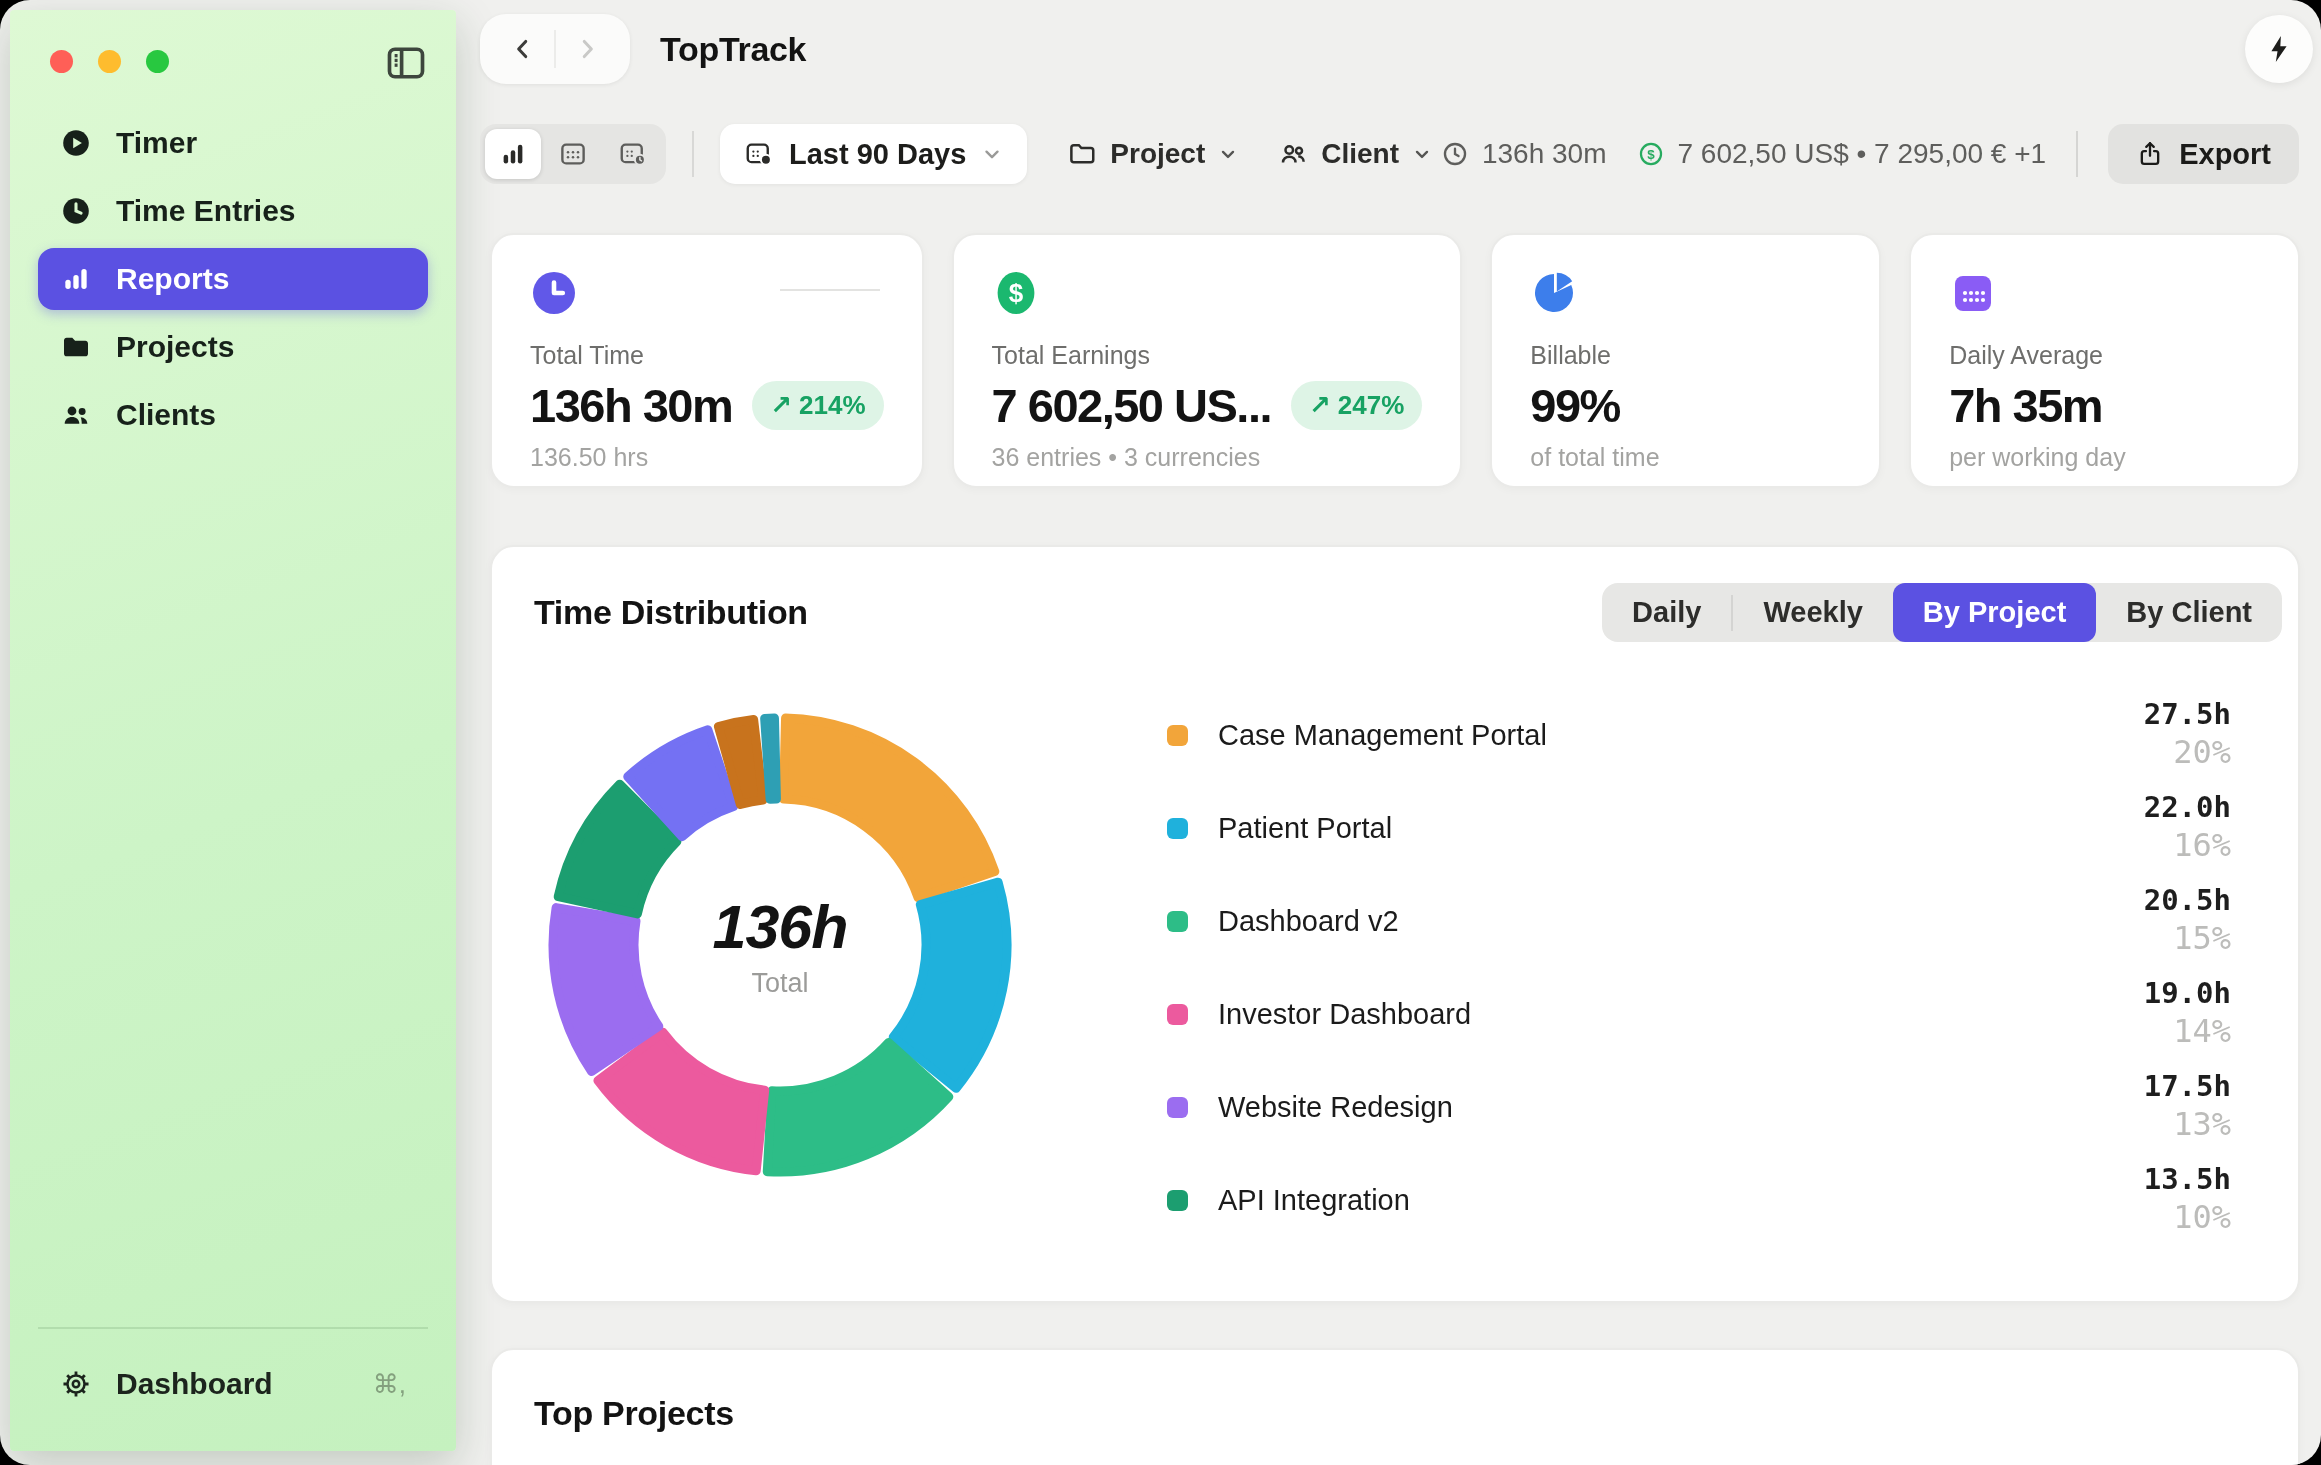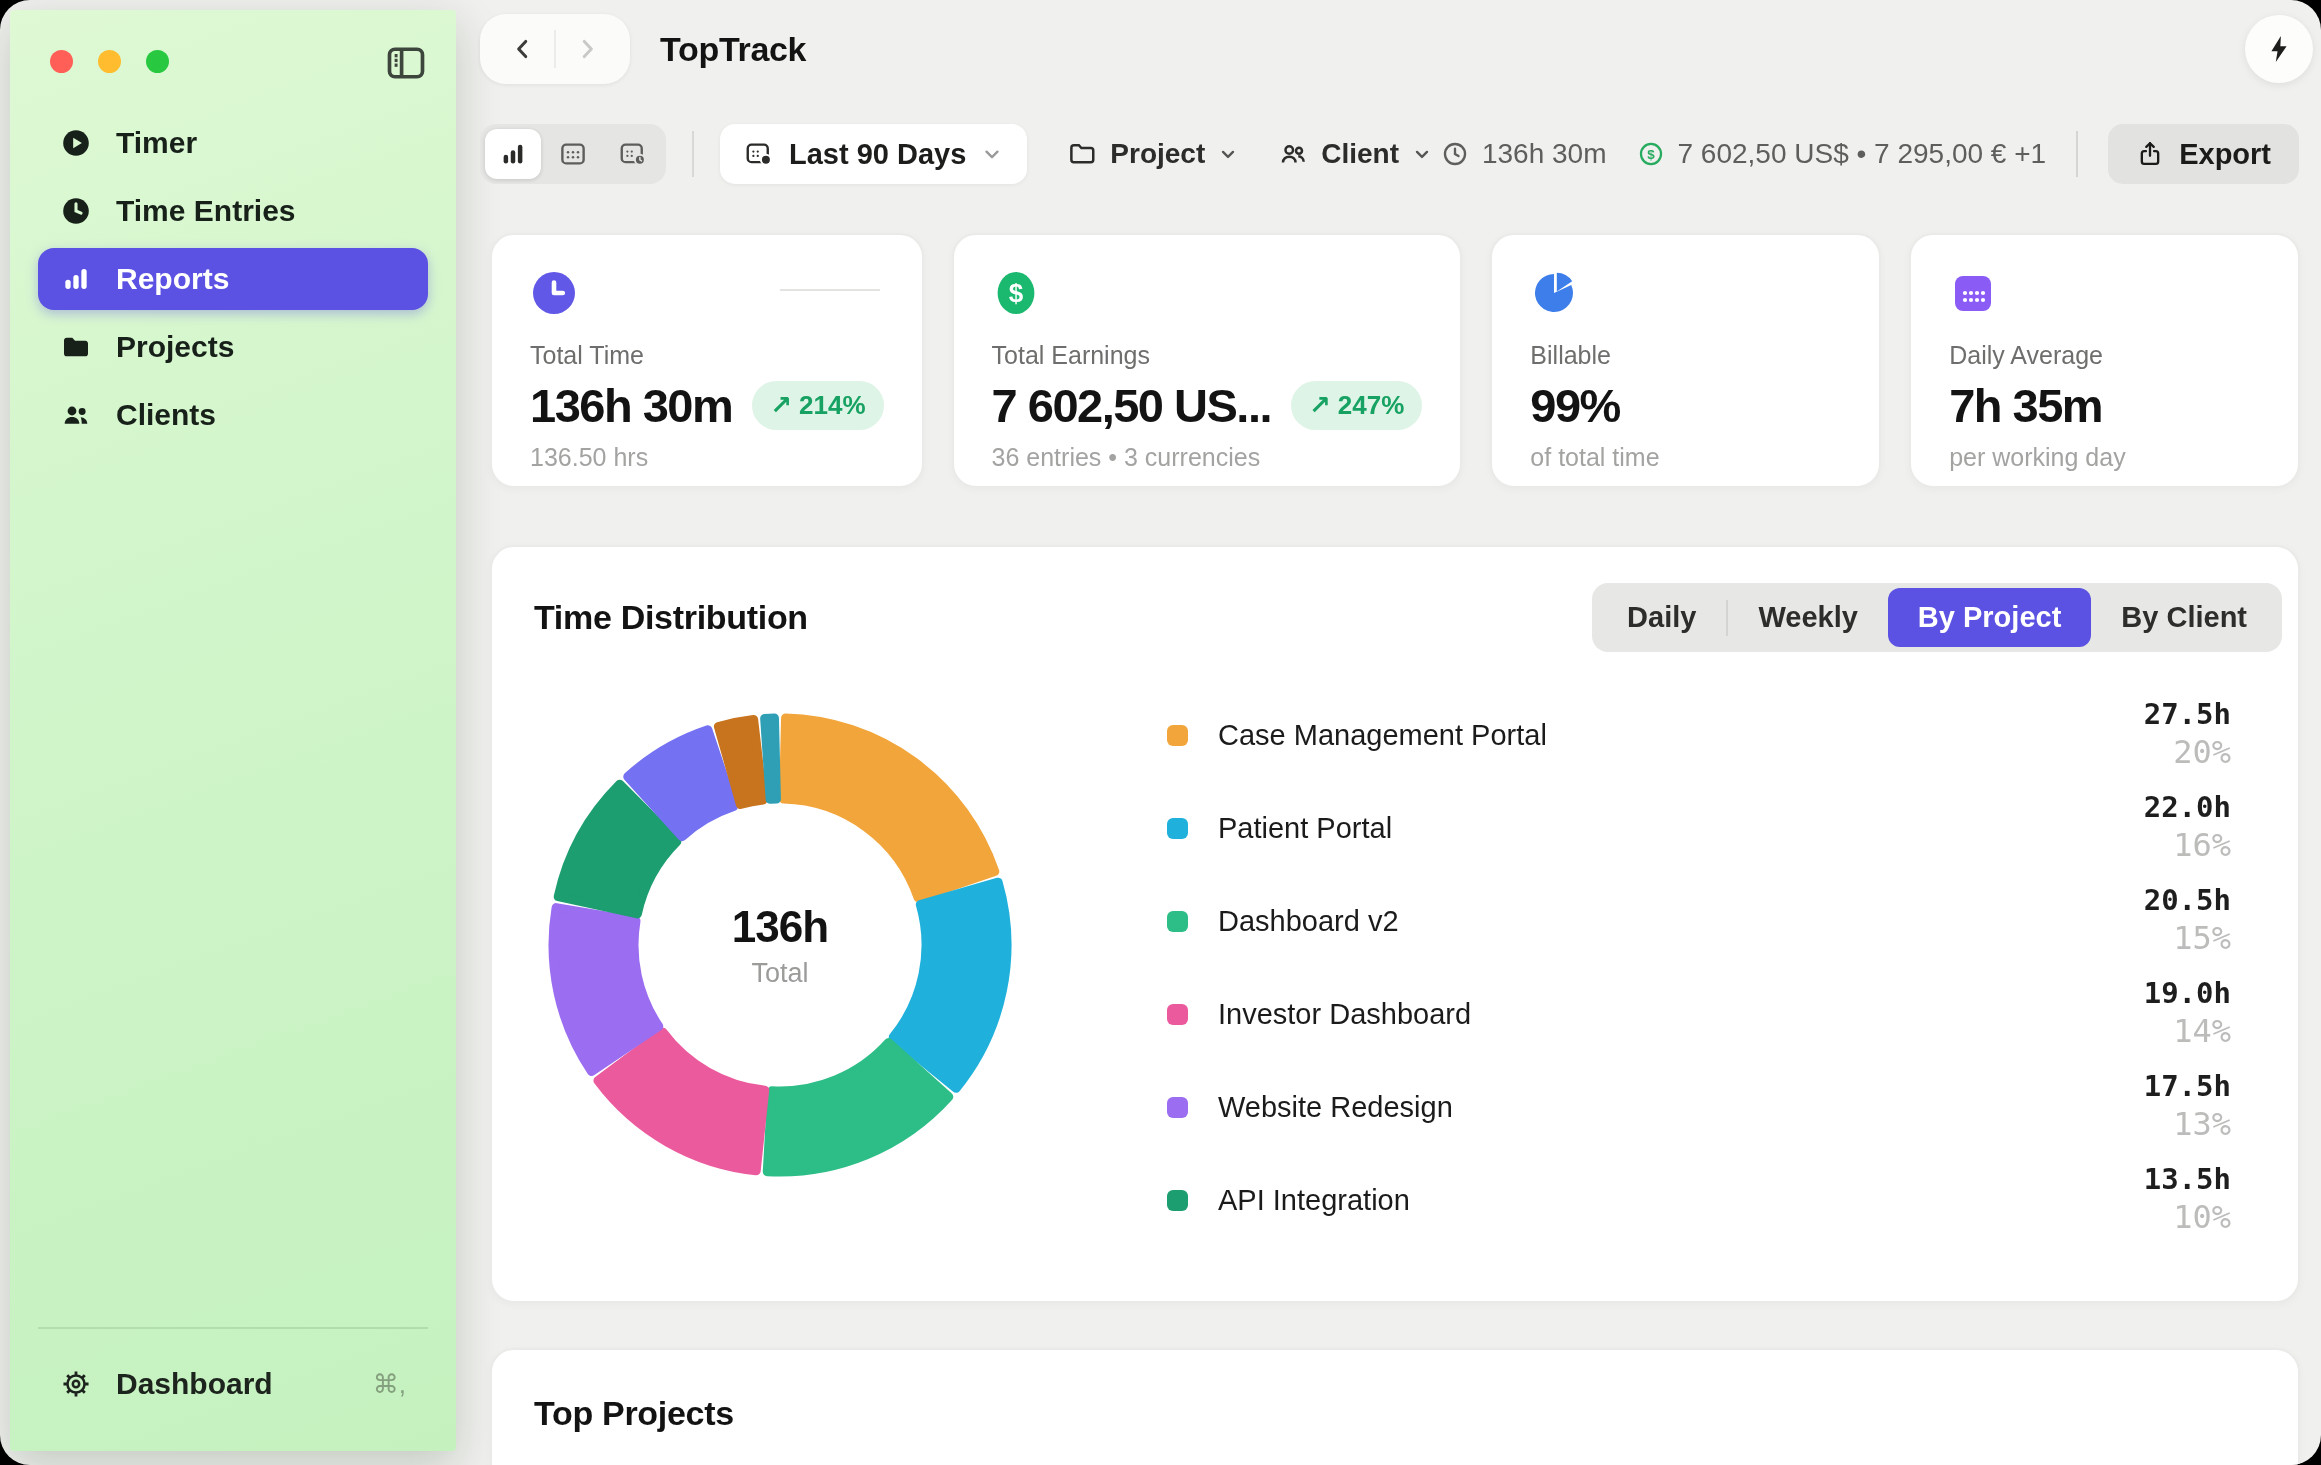--- a/index.html
+++ b/index.html
@@ -65,27 +65,27 @@
   .value-row{display:flex;align-items:center;gap:20px;margin-top:8px;}
   .stat-value{font-size:47px;font-weight:800;color:#131313;letter-spacing:-1.5px;white-space:nowrap;}
   .badge{display:inline-flex;align-items:center;gap:7px;background:#def4e6;color:#17a263;border-radius:999px;padding:9px 18px;font-size:26px;font-weight:700;}
   .stat-sub{margin-top:10px;font-size:25px;color:#a3a3a1;}
   .sparkline{position:absolute;top:54px;right:42px;width:100px;height:2px;background:#e3e3e1;}
 
   
   .dist-card{position:absolute;top:545px;left:20px;right:21px;height:758px;background:#fff;border:2px solid #eaeae8;border-radius:24px;box-sizing:border-box;box-shadow:0 2px 8px rgba(0,0,0,.03);}
   .dist-header{position:absolute;top:36px;left:42px;right:16px;display:flex;align-items:center;}
   .dist-title{font-size:34px;font-weight:700;color:#131313;letter-spacing:-.3px;}
-  .tabs{margin-left:auto;display:flex;align-items:center;background:#e7e7e5;border-radius:16px;padding:5px;}
+  .tabs{margin-left:auto;display:flex;align-items:center;background:#e7e7e5;border-radius:16px;}
   .tab{padding:13px 30px;font-size:29px;font-weight:600;color:#2d2d2b;border-radius:12px;white-space:nowrap;}
   .tab.active{background:#5b51e2;color:#fff;}
   .tab-sep{width:2px;height:36px;background:#d4d4d2;}
   .donut-wrap{position:absolute;left:48px;top:158px;width:480px;height:480px;}
   .donut-center{position:absolute;inset:0;display:flex;flex-direction:column;align-items:center;justify-content:center;pointer-events:none;}
-  .center-value{font-size:44px;font-weight:800;color:#131313;letter-spacing:-1px;}
+  .center-value{font-size:61px;font-weight:800;color:#131313;letter-spacing:-1px;font-style:italic;}
   .center-label{margin-top:6px;font-size:27px;color:#9b9b99;}
   .legend{position:absolute;top:142px;left:675px;right:67px;display:flex;flex-direction:column;}
   .legend-row{height:93px;display:flex;align-items:center;}
   .swatch{width:21px;height:21px;border-radius:6px;flex:none;}
   .legend-label{margin-left:30px;font-size:29px;font-weight:500;color:#1b1b1b;}
   .legend-right{margin-left:auto;text-align:right;font-family:"DejaVu Sans Mono","Liberation Mono",monospace;}
   .legend-hours{font-size:29px;font-weight:700;color:#1e1e1e;line-height:1.1;}
   .legend-pct{font-size:32px;color:#bcbcba;line-height:1.2;margin-top:2px;}
 
   

